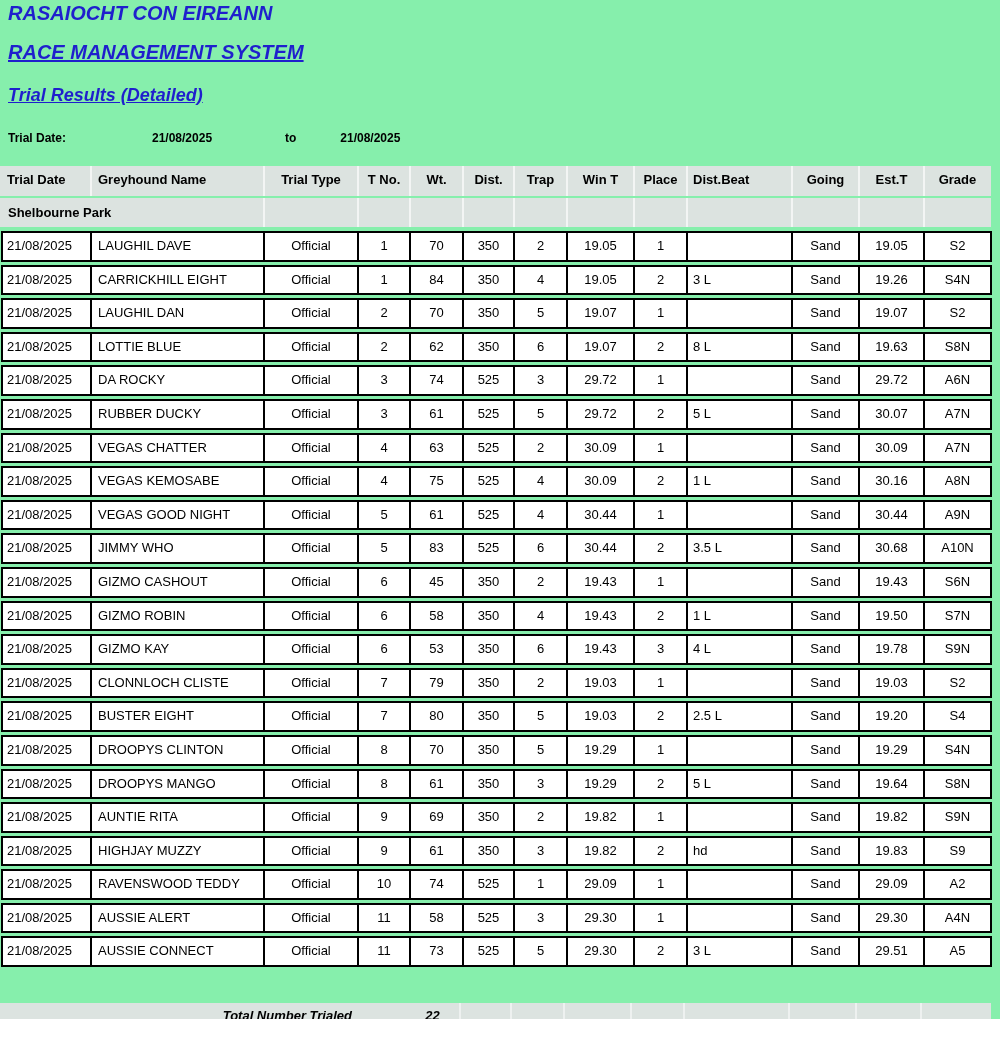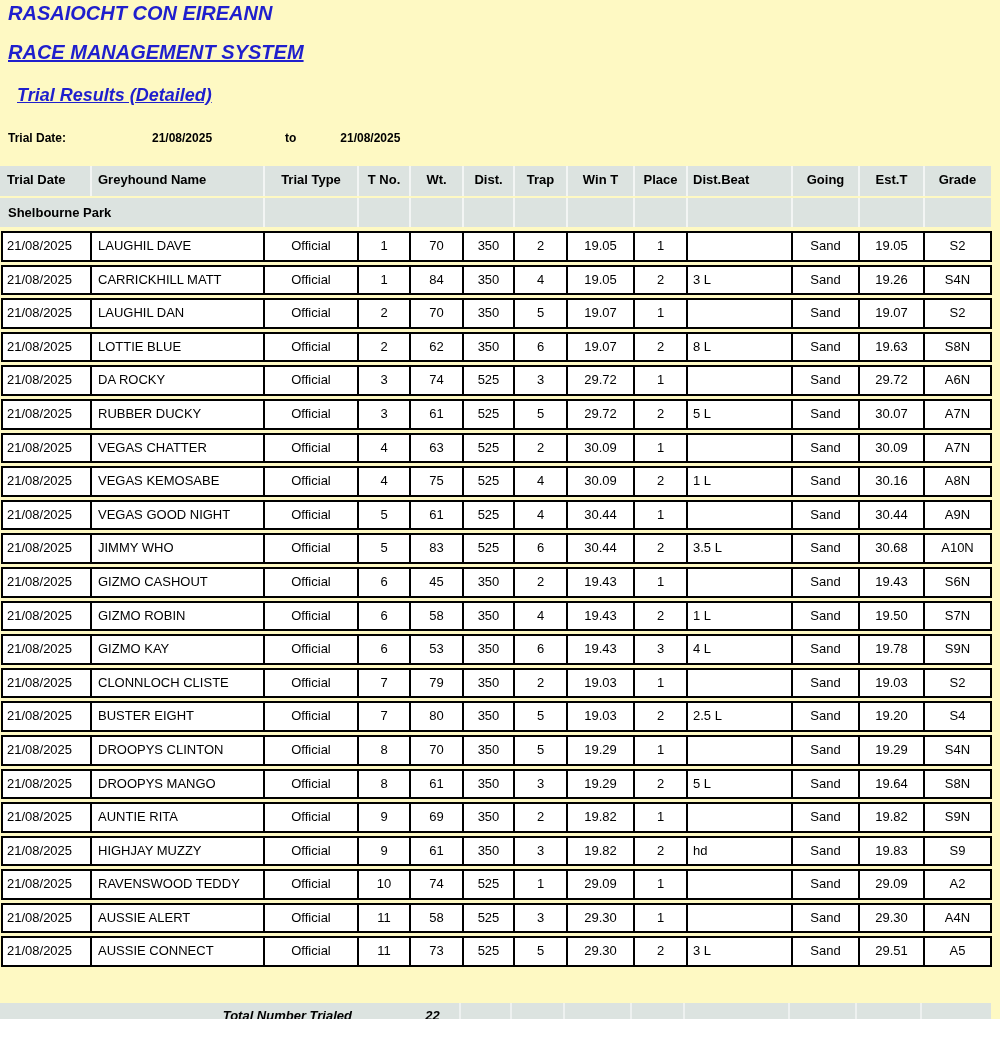--- a/index.html
+++ b/index.html
@@ -1,22 +1,22 @@
 <!DOCTYPE html>
 <html style="--accent: #1f1fcd; --band: #dce3e0; --sig: #2b2b2b;"><head>
 <meta charset="utf-8">
 <style>
   html,body{margin:0;padding:0;background:#fff;}
   body{font-family:"Liberation Sans", sans-serif; color:#000;}
-  #page{position:relative;width:1000px;height:1019px;background:#fef9c3;overflow:hidden;}
+  #page{position:relative;width:1000px;height:1019px;background:#86efac;overflow:hidden;}
 
   
   .org-title{position:absolute;left:8px;top:2px;font-size:20px;font-weight:bold;font-style:italic;color:var(--accent,#1f1fcd);}
   .sys-title{position:absolute;left:8px;top:41px;font-size:20px;font-weight:bold;font-style:italic;color:var(--accent,#1f1fcd);text-decoration:underline;}
-  .rep-title{position:absolute;left:8px;top:85px;font-size:18px;font-weight:bold;font-style:italic;color:var(--accent,#1f1fcd);text-decoration:underline;margin-left:9px;}
+  .rep-title{position:absolute;left:8px;top:85px;font-size:18px;font-weight:bold;font-style:italic;color:var(--accent,#1f1fcd);text-decoration:underline;}
 
   
   .date-line{position:absolute;left:8px;top:131px;font-size:12px;font-weight:bold;white-space:nowrap;}
   .date-line .lbl{display:inline-block;width:144px;}
   .date-line .d1{display:inline-block;width:100px;}
   .date-line .to{display:inline-block;margin-left:33px;}
   .date-line .d2{display:inline-block;margin-left:44px;}
 
   
   .band{position:absolute;left:0;width:991px;background:var(--band,#dce3e0);display:flex;box-sizing:border-box;}
@@ -118,21 +118,21 @@
         <div class="cell tcell c6">2</div>
         <div class="cell tcell c7">19.05</div>
         <div class="cell tcell c8">1</div>
         <div class="cell tcell c9"></div>
         <div class="cell tcell c10">Sand</div>
         <div class="cell tcell c11">19.05</div>
         <div class="cell tcell c12">S2</div>
       </div>
       <div class="trow">
         <div class="cell tcell c0">21/08/2025</div>
-        <div class="cell tcell c1">CARRICKHILL MATT</div>
+        <div class="cell tcell c1">CARRICKHILL EIGHT</div>
         <div class="cell tcell c2">Official</div>
         <div class="cell tcell c3">1</div>
         <div class="cell tcell c4">84</div>
         <div class="cell tcell c5">350</div>
         <div class="cell tcell c6">4</div>
         <div class="cell tcell c7">19.05</div>
         <div class="cell tcell c8">2</div>
         <div class="cell tcell c9">3 L</div>
         <div class="cell tcell c10">Sand</div>
         <div class="cell tcell c11">19.26</div>

